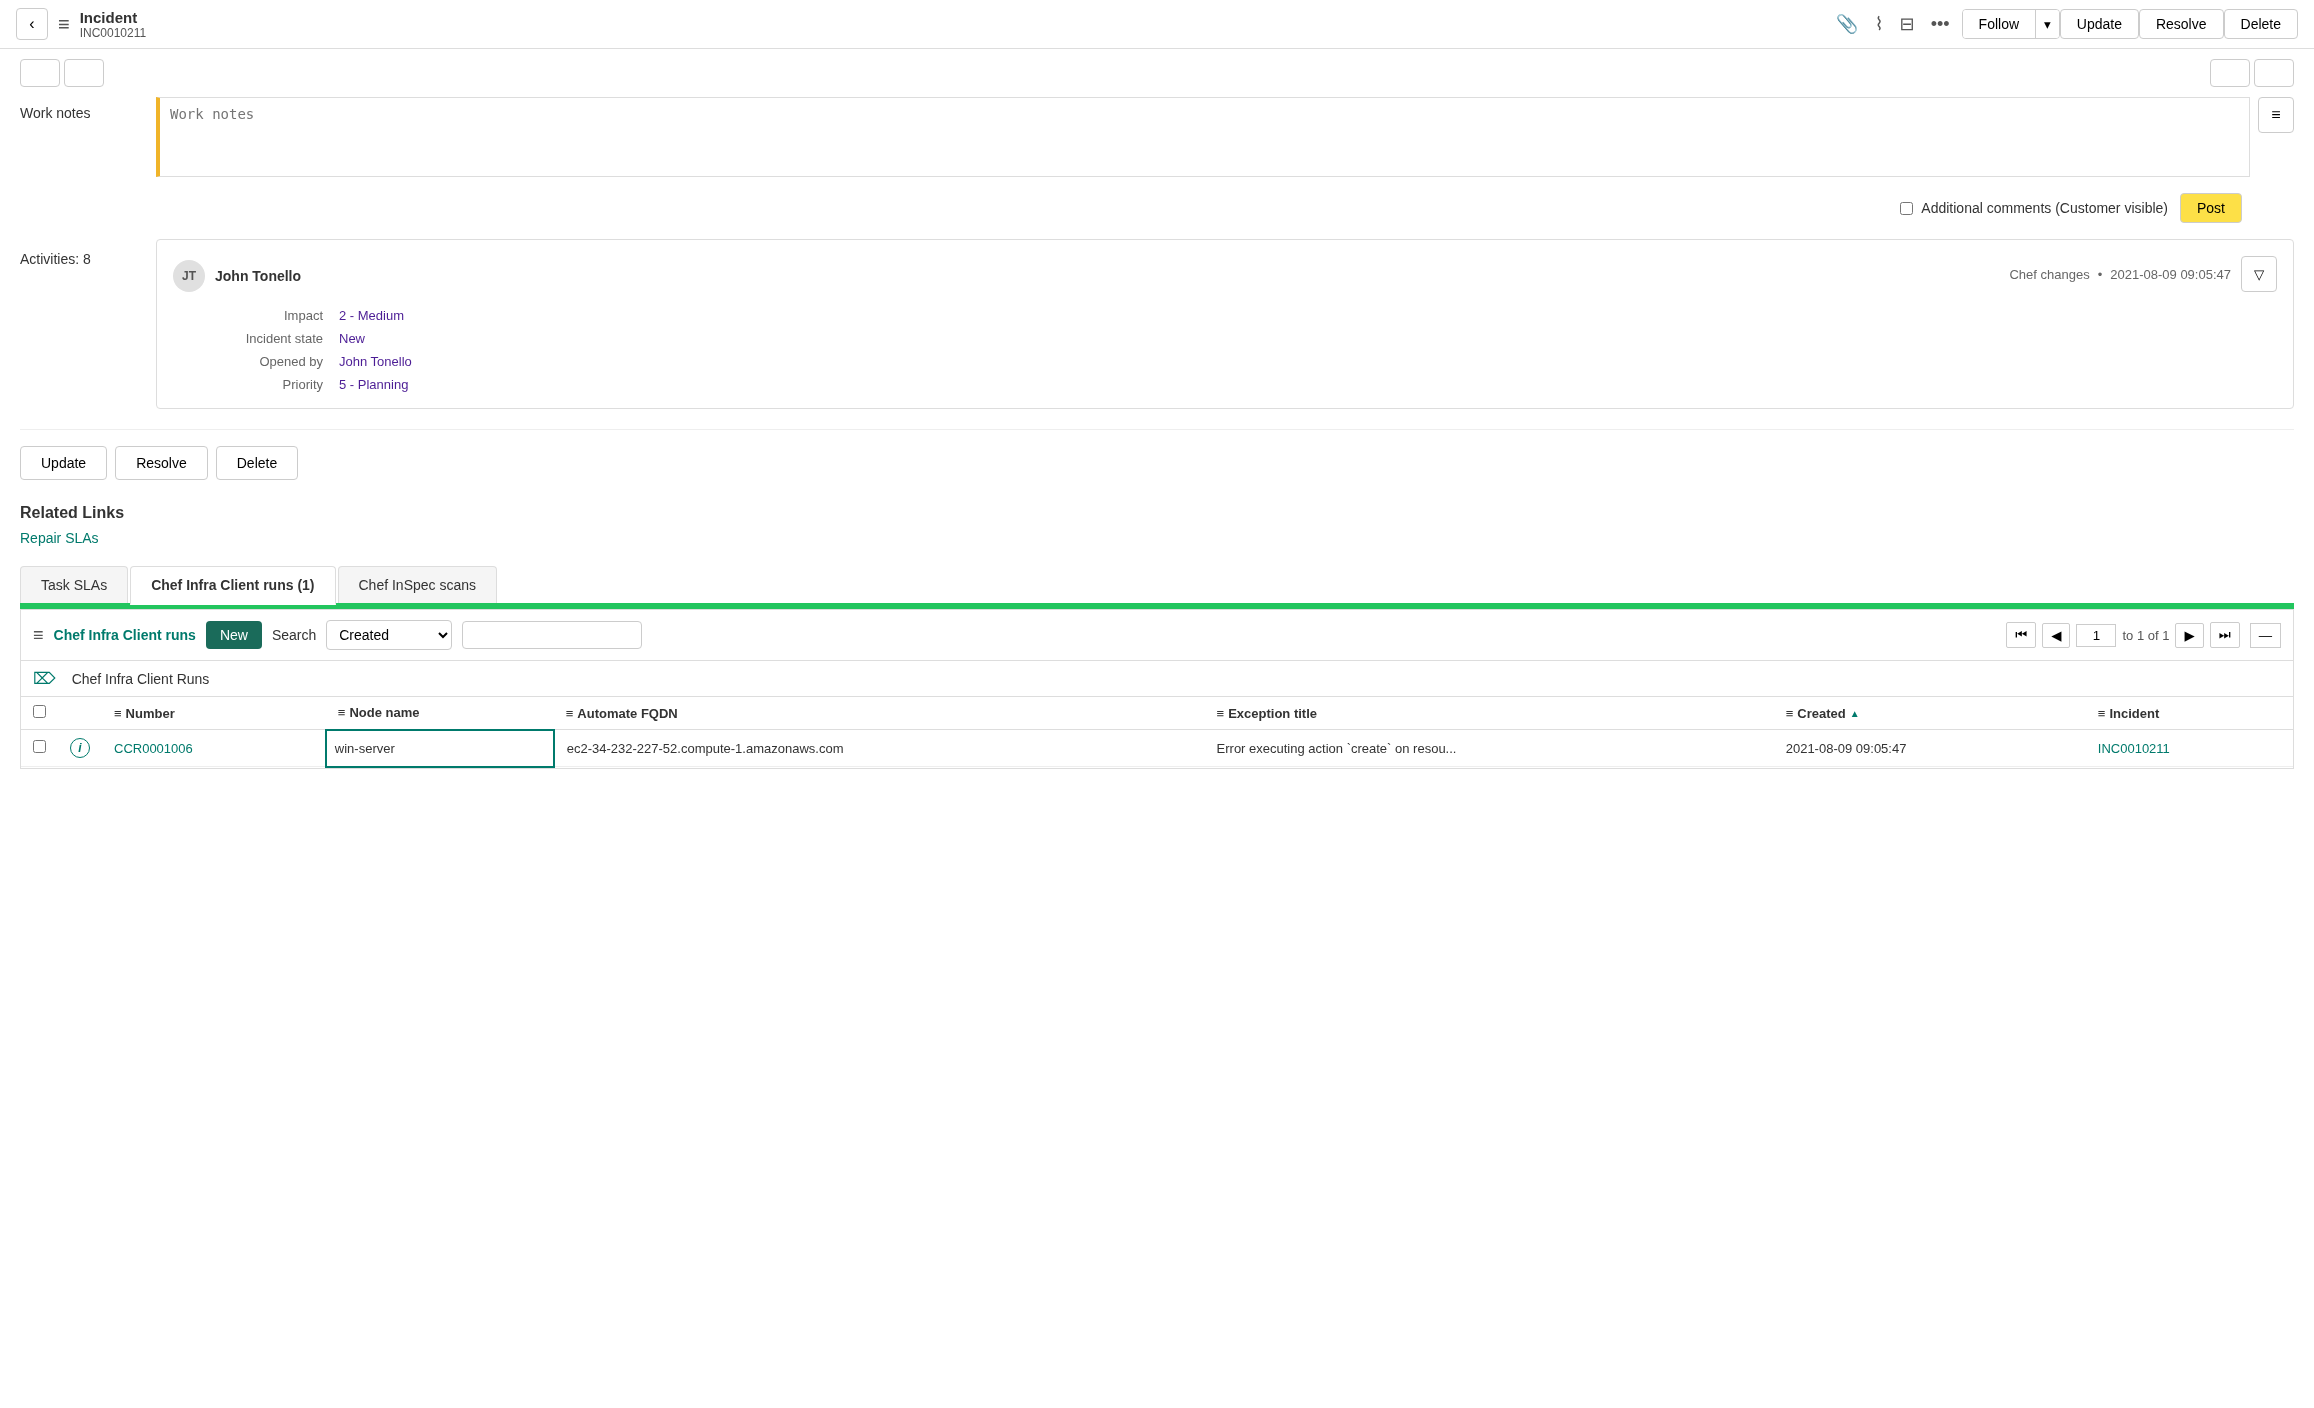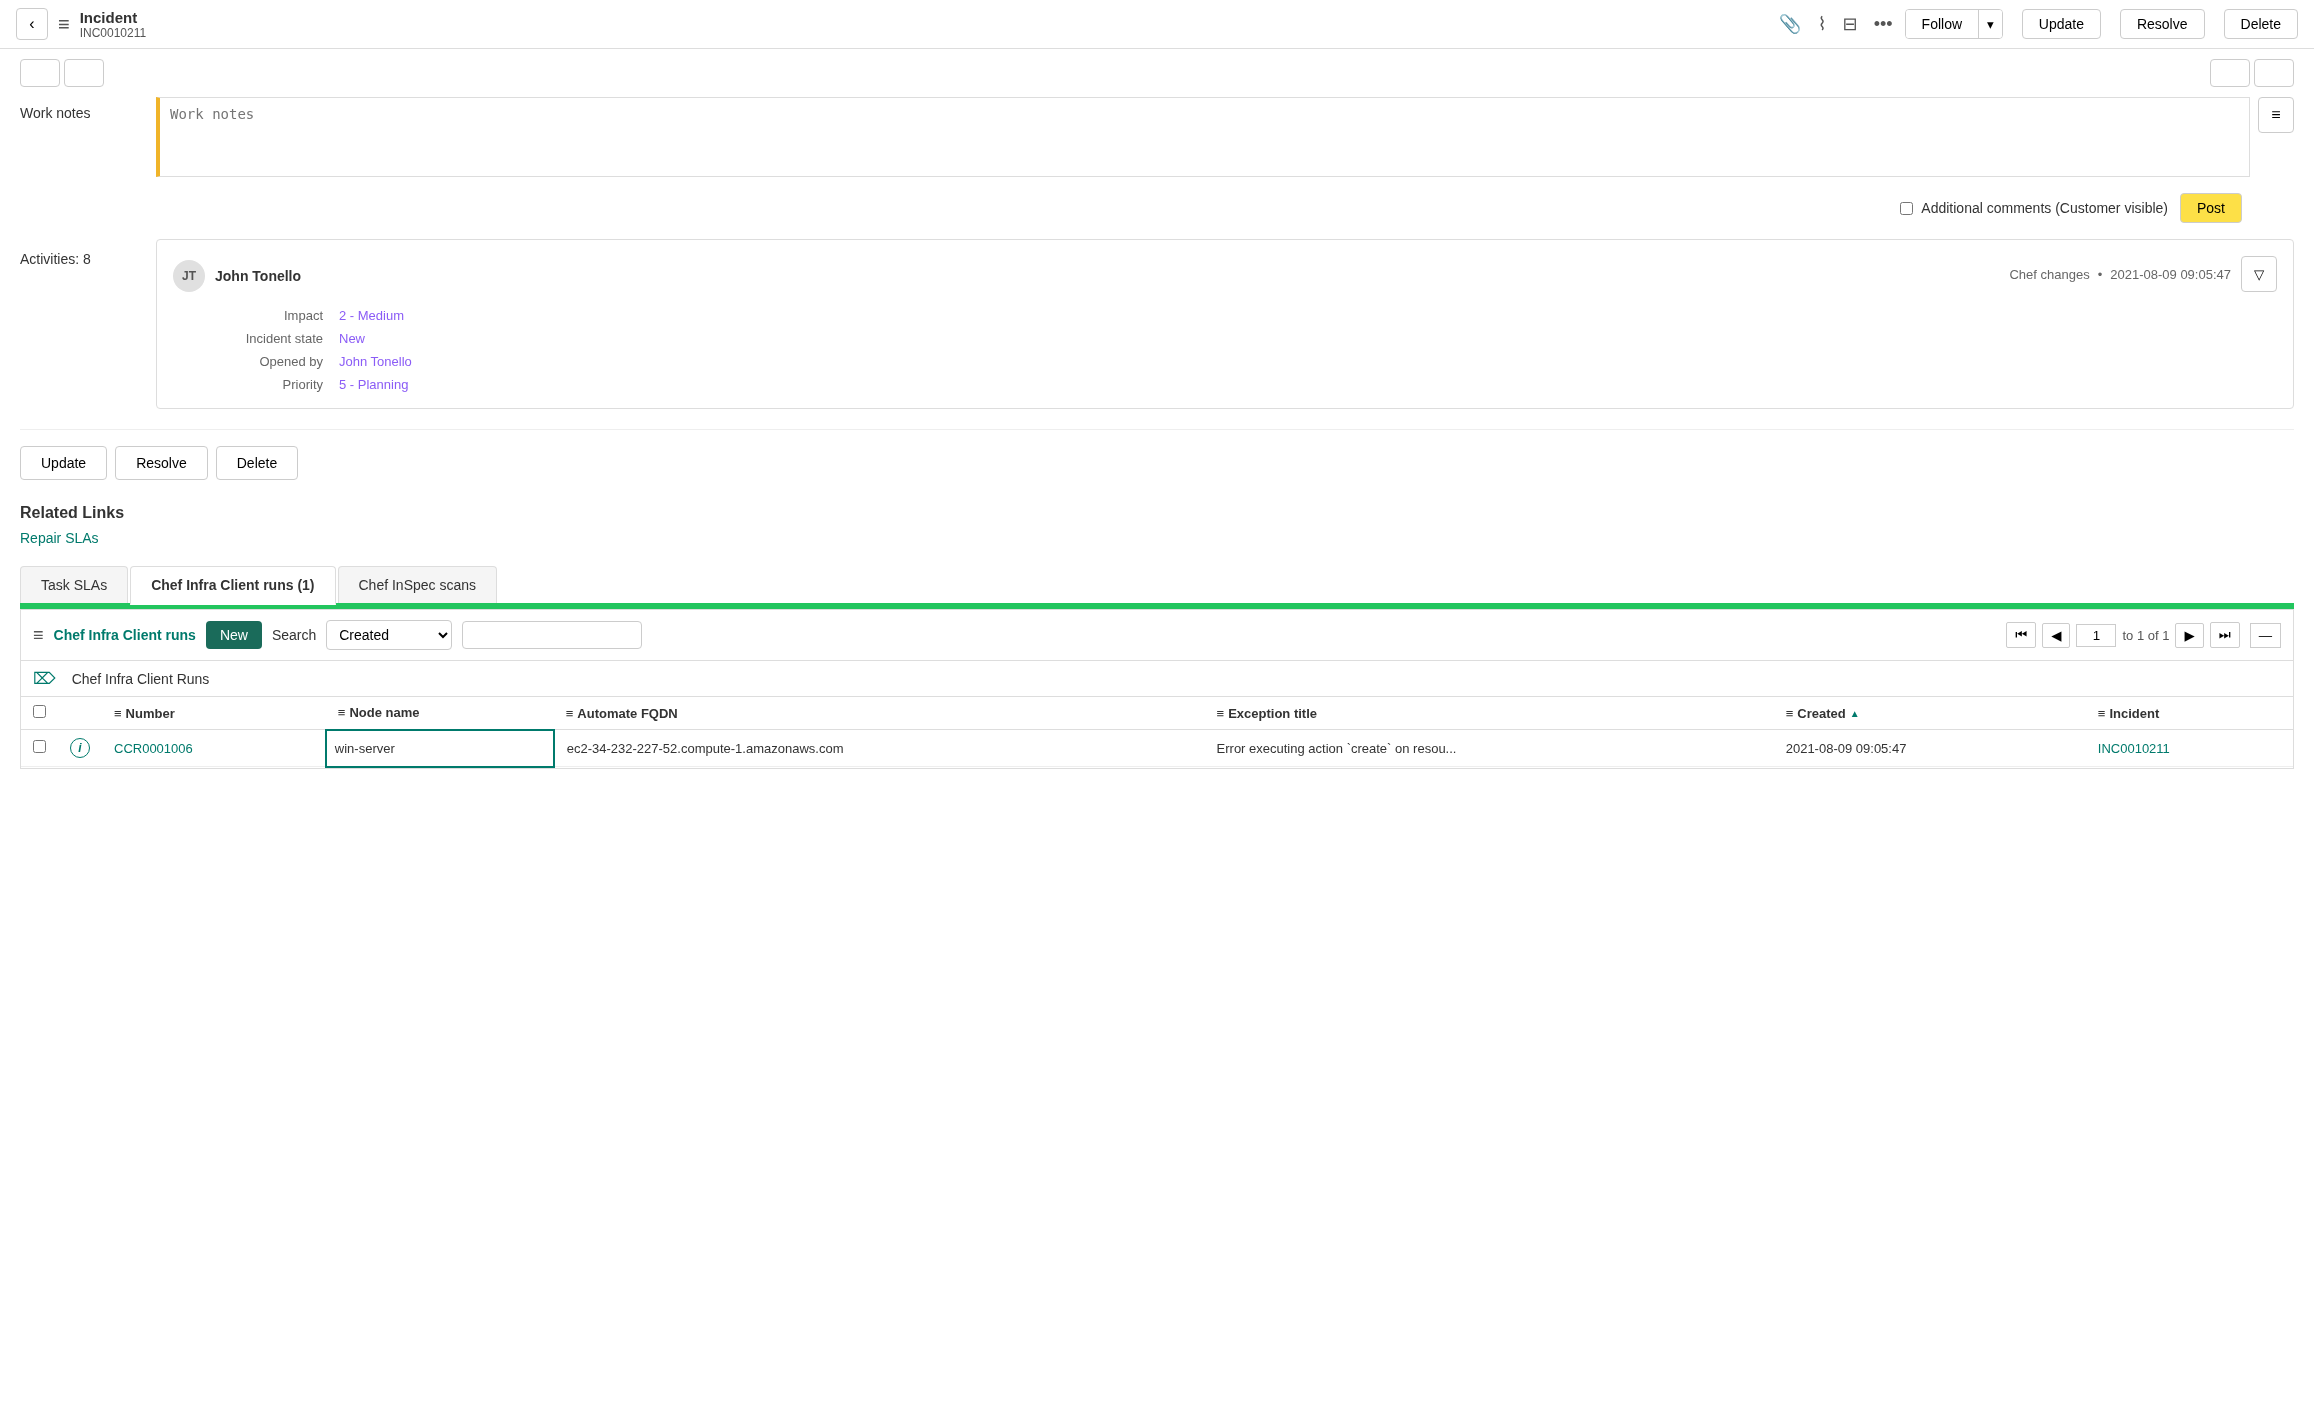--- a/index.html
+++ b/index.html
@@ -22,21 +22,21 @@
       display: flex; align-items: center; justify-content: center;
       font-size: 16px;
     }
     .hamburger-icon { font-size: 20px; color: #555; }
     .header-title { display: flex; flex-direction: column; }
     .header-title-main { font-size: 15px; font-weight: 600; }
     .header-title-sub { font-size: 12px; color: #555; }
     .header-spacer { flex: 1; }
     .header-icons { display: flex; align-items: center; gap: 16px; }
     .header-icon { font-size: 18px; color: #555; cursor: pointer; }
-    .header-actions { display: flex; gap: 19px; }
+    .header-actions { display: flex; gap: 0; }
     .follow-btn-group { display: flex; border: 1px solid #ccc; border-radius: 4px; overflow: hidden; }
     .follow-btn { padding: 6px 16px; background: #fff; border: none; cursor: pointer; font-size: 14px; }
     .follow-dropdown { padding: 6px 8px; background: #fff; border-left: 1px solid #ccc; border-right: none; border-top: none; border-bottom: none; cursor: pointer; }
     .action-btn { padding: 6px 16px; background: #fff; border: 1px solid #ccc; border-radius: 4px; cursor: pointer; font-size: 14px; }
 
     
     .main-content { padding: 0 20px; }
 
     
     .top-nav-partial {
@@ -135,21 +135,21 @@
     .user-name { font-size: 14px; font-weight: 600; }
     .activity-meta { display: flex; align-items: center; gap: 8px; font-size: 13px; color: #666; }
     .activity-filter-btn {
       width: 36px; height: 36px;
       border: 1px solid #ccc; border-radius: 4px;
       background: #fff; cursor: pointer;
       display: flex; align-items: center; justify-content: center;
     }
     .activity-fields { display: grid; grid-template-columns: 150px 1fr; gap: 8px 16px; }
     .field-label { text-align: right; color: #666; font-size: 13px; }
-    .field-value { color: #8b5cf6; font-size: 13px; }
+    .field-value { color: #4c1d95; font-size: 13px; }
 
     
     .bottom-actions {
       display: flex;
       gap: 8px;
       padding: 16px 0;
       border-top: 1px solid #eee;
     }
     .bottom-btn { padding: 8px 20px; border: 1px solid #ccc; border-radius: 4px; background: #fff; cursor: pointer; font-size: 14px; }
 

